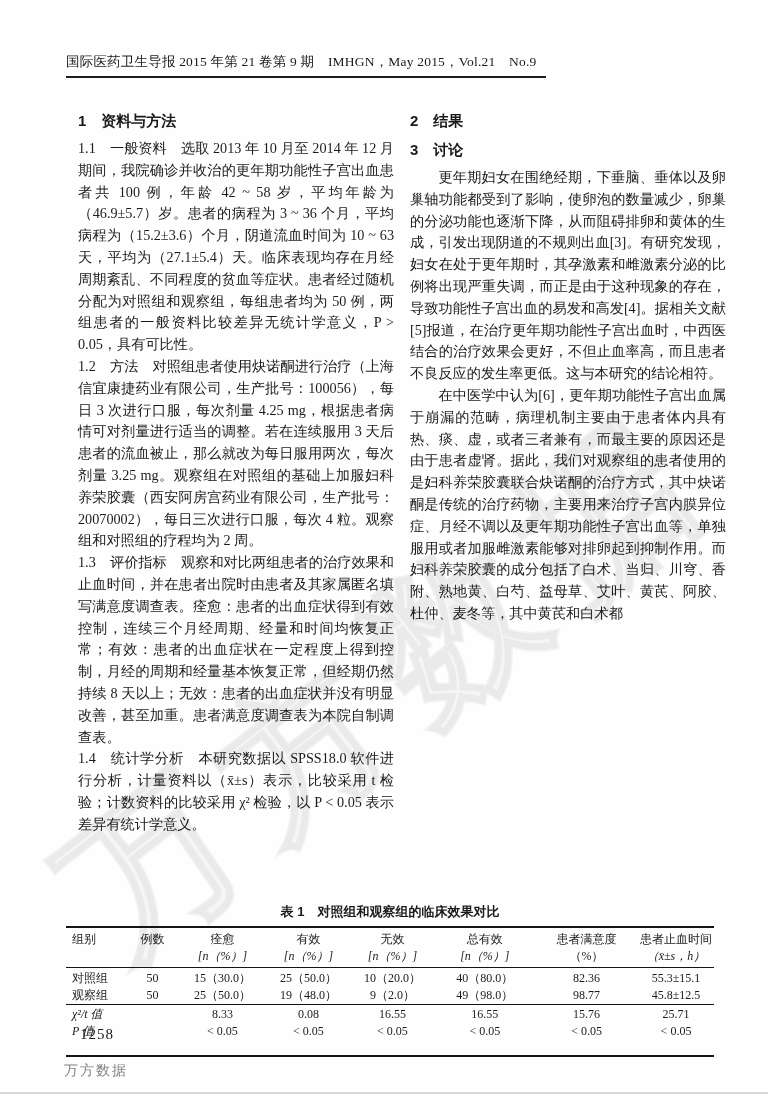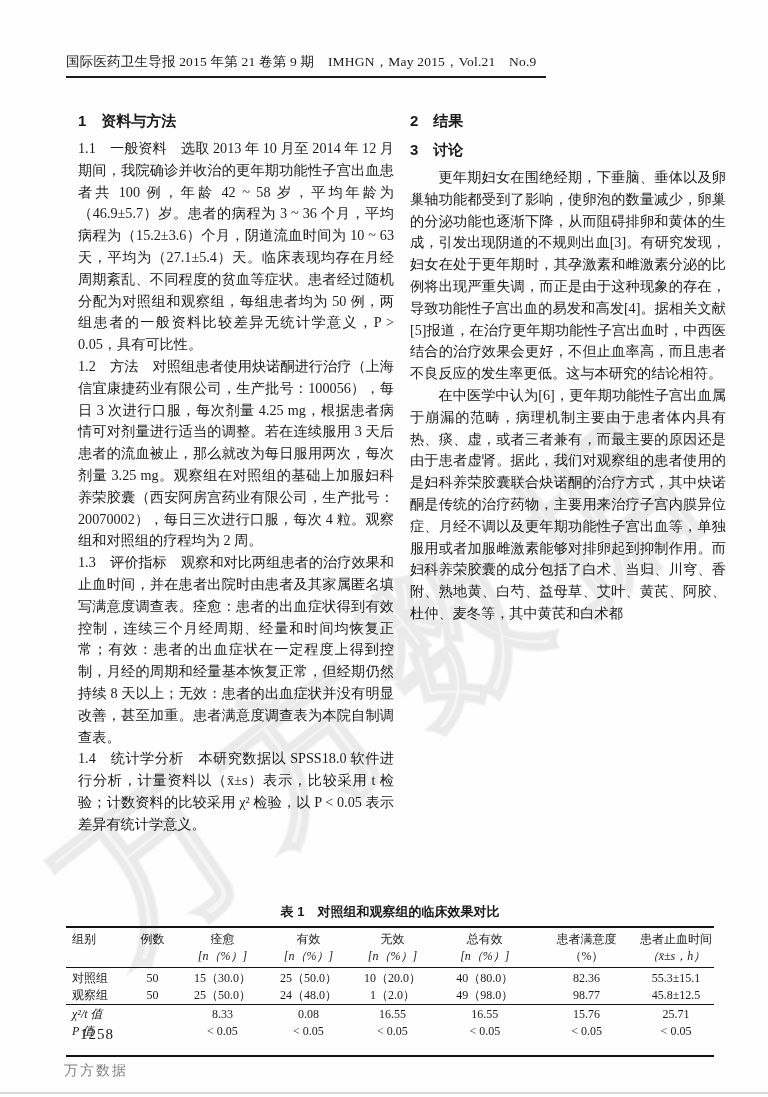--- a/index.html
+++ b/index.html
@@ -147,22 +147,22 @@
           <td>25（50.0）</td>
           <td>10（20.0）</td>
           <td>40（80.0）</td>
           <td>82.36</td>
           <td>55.3±15.1</td>
         </tr>
         <tr>
           <td class="c-left">观察组</td>
           <td>50</td>
           <td>25（50.0）</td>
-          <td>24（48.0）</td>
-          <td>1（2.0）</td>
+          <td>19（48.0）</td>
+          <td>9（2.0）</td>
           <td>49（98.0）</td>
           <td>98.77</td>
           <td>45.8±12.5</td>
         </tr>
         <tr class="stat-row">
           <td class="c-left ital">χ²/t 值</td>
           <td></td>
           <td>8.33</td>
           <td>0.08</td>
           <td>16.55</td>

